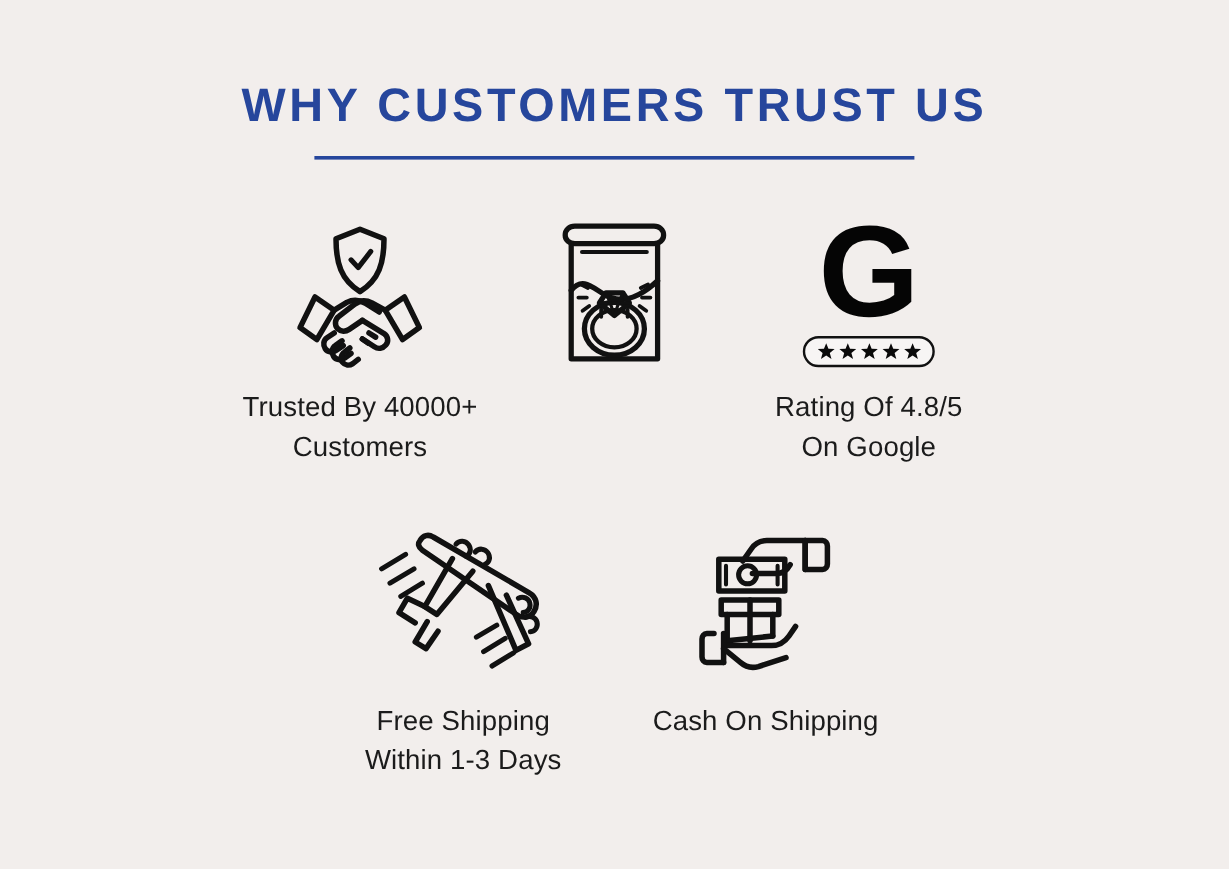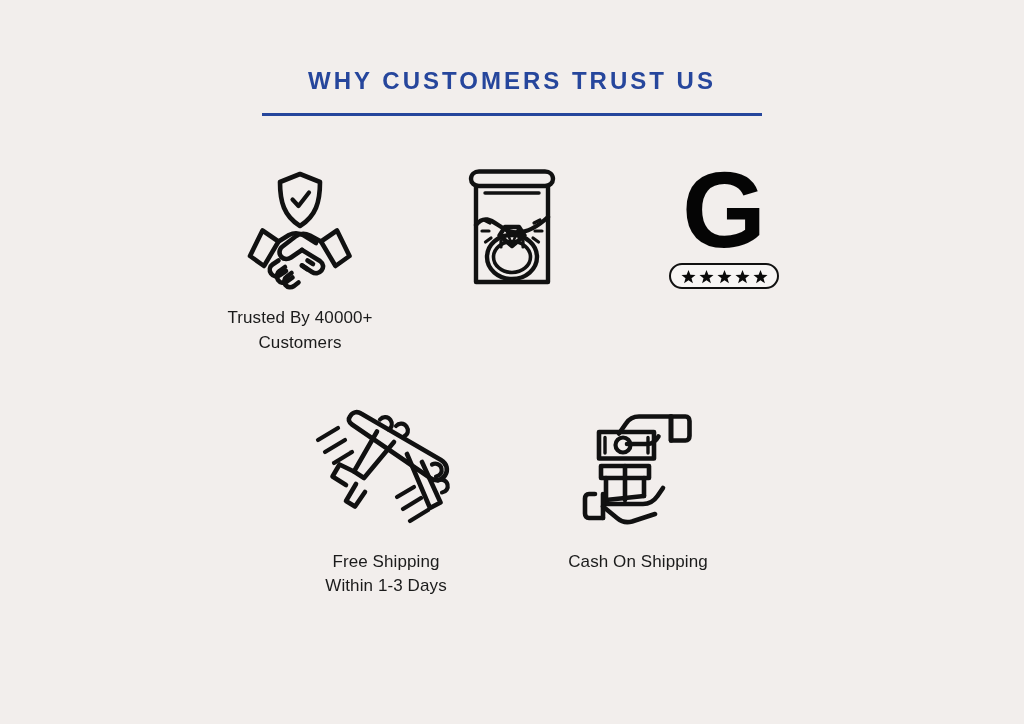--- a/index.html
+++ b/index.html
@@ -28,21 +28,21 @@
   }
 
   
   .heading-block {
     display: flex;
     flex-direction: column;
     align-items: center;
   }
 
   .heading-title {
-    font-size: 24px;
+    font-size: 39px;
     font-weight: 700;
     letter-spacing: 3.0px;
     color: #26469C;
     text-transform: uppercase;
     line-height: 1.1;
     white-space: nowrap;
   }
 
   .heading-rule {
     margin-top: 19px;
@@ -86,21 +86,21 @@
   .row-two .icon-wrap {
     height: 138px;
   }
 
   .icon-wrap svg {
     display: block;
   }
 
   .cell-label {
     margin-top: 14px;
-    font-size: 17px;
+    font-size: 23px;
     line-height: 1.45;
     font-weight: 400;
     text-align: center;
     color: #1B1B1B;
     letter-spacing: 0.1px;
     white-space: pre-line;
   }
 
   .row-two .cell-label {
     margin-top: 16px;
@@ -219,20 +219,22 @@
               </svg>
             <svg width="15" height="15" viewBox="0 0 16 16">
                 <path fill="#0A0A0A" d="M8 1 L10 6 L15.5 6.3 L11.2 9.8 L12.7 15.2 L8 12.1 L3.3 15.2 L4.8 9.8 L0.5 6.3 L6 6 Z"></path>
               </svg>
             <svg width="15" height="15" viewBox="0 0 16 16">
                 <path fill="#0A0A0A" d="M8 1 L10 6 L15.5 6.3 L11.2 9.8 L12.7 15.2 L8 12.1 L3.3 15.2 L4.8 9.8 L0.5 6.3 L6 6 Z"></path>
               </svg>
           </div>
         </div>
       </div>
+      <div class="cell-label">Rating Of 4.8/5
+On Google</div>
     </div>
 
   </div>
 
   <div class="row row-two">
 
     <div class="cell">
       <div class="icon-wrap">
         <svg width="152" height="134" viewBox="0 0 152 134" fill="none" stroke="#111" stroke-width="4.6" stroke-linecap="round" stroke-linejoin="round">
 

